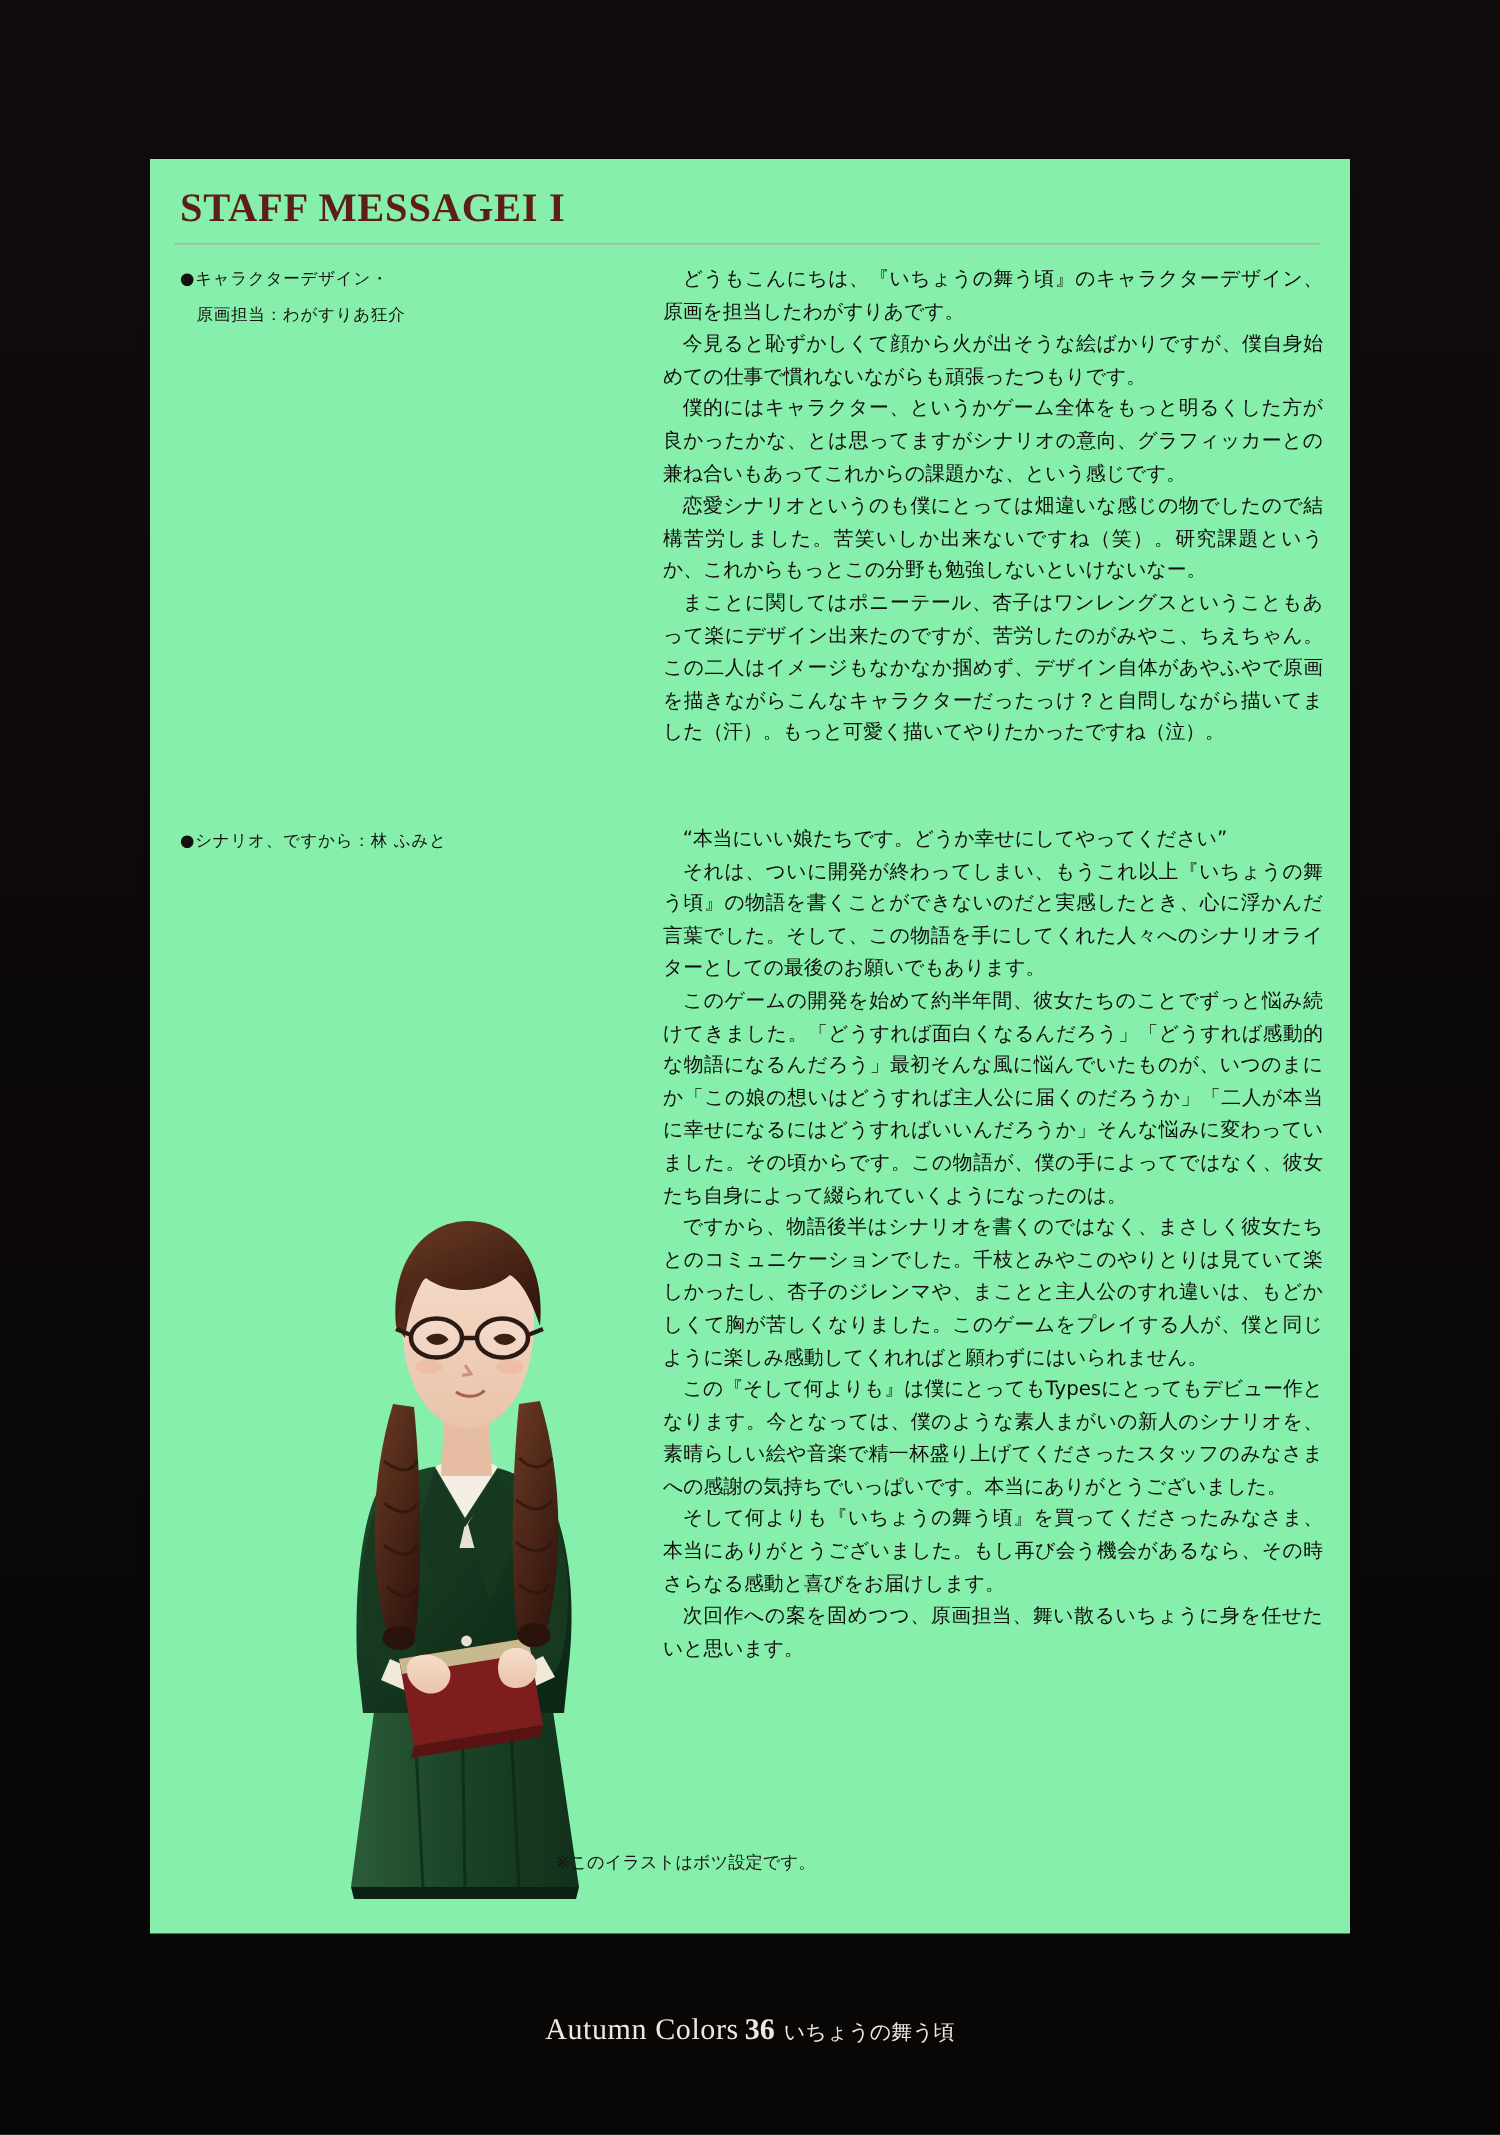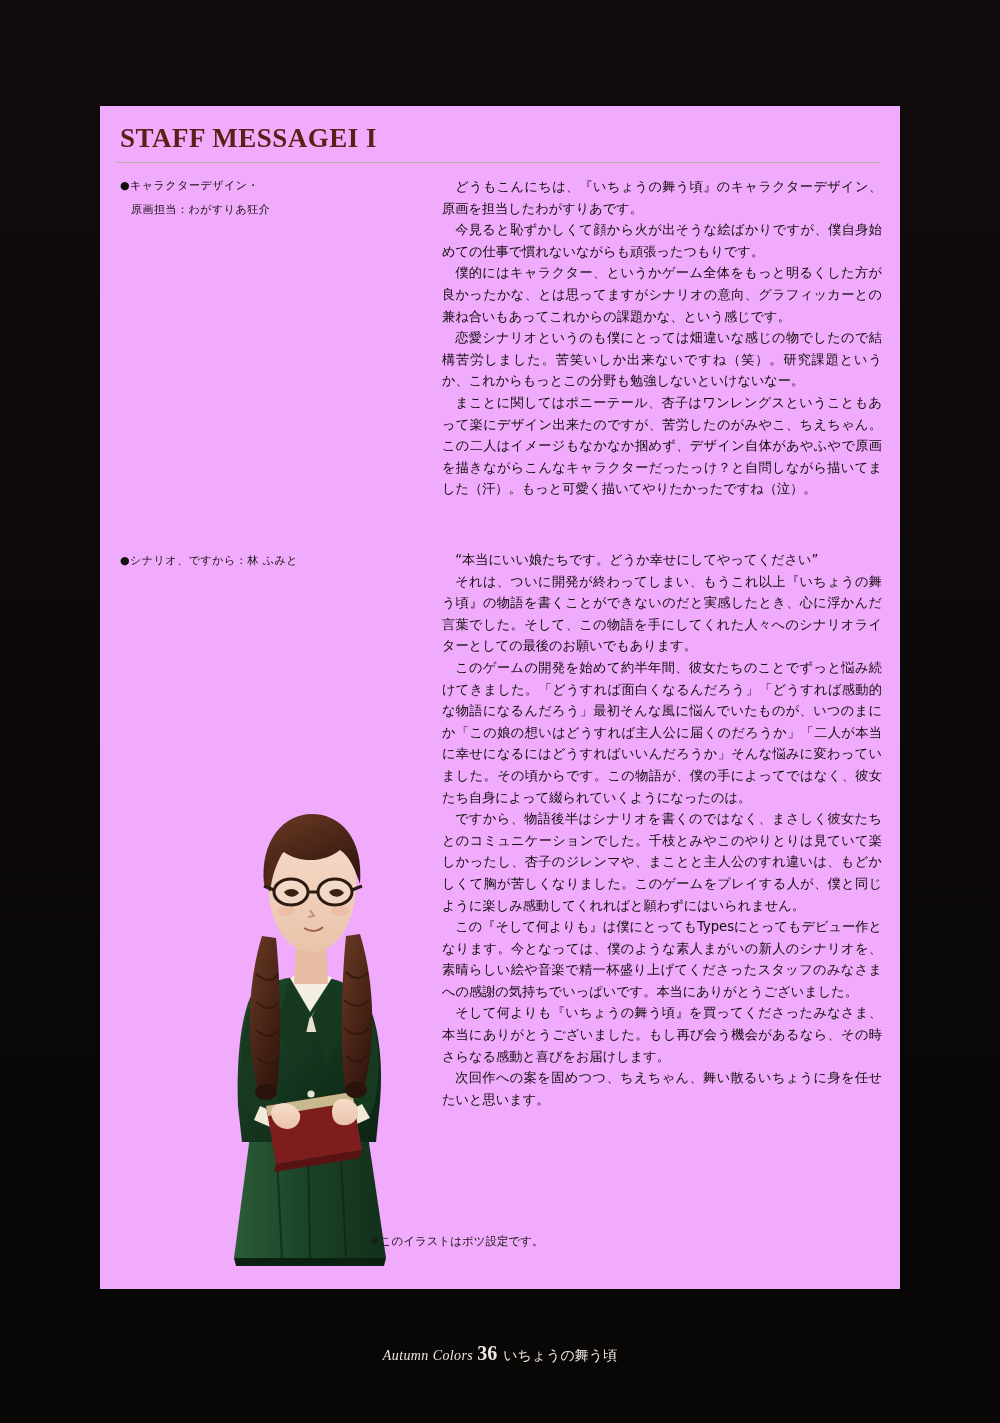--- a/index.html
+++ b/index.html
@@ -19,21 +19,21 @@
     position: absolute;
     inset: 0;
     background: linear-gradient(180deg, #120d0c 0%, #0d0a09 30%, #0a0807 70%, #090706 100%);
   }
   .page-sheet {
     position: absolute;
     left: 100px;
     top: 106px;
     width: 800px;
     height: 1183px;
-    background: #f0abfc;
+    background: #86efac;
     box-shadow: 0 0 3px rgba(0,0,0,0.6);
   }
   .sheet-inner {
     position: absolute;
     inset: 0;
   }
   .title {
     position: absolute;
     left: 20px;
     top: 17px;
@@ -105,22 +105,21 @@
     position: absolute;
     left: 0;
     top: 1342px;
     width: 1000px;
     text-align: center;
     color: #efe7e0;
     font-size: 0;
   }
   .footer .f-en {
     font-family: "Liberation Serif", serif;
-    font-style: italic;
-    font-size: 14px;
+    font-size: 20px;
     letter-spacing: 0.4px;
   }
   .footer .f-num {
     font-family: "Liberation Serif", serif;
     font-weight: bold;
     font-size: 20px;
     margin: 0 6px 0 4px;
     text-align: center;
   }
   .footer .f-jp {
@@ -156,21 +155,21 @@
       <span>●シナリオ、ですから：林 ふみと</span>
     </div>
 
     <div class="body-col" id="col-2">
       <p class="noindent" style="text-indent:1em;">“本当にいい娘たちです。どうか幸せにしてやってください”</p>
       <p>それは、ついに開発が終わってしまい、もうこれ以上『いちょうの舞う頃』の物語を書くことができないのだと実感したとき、心に浮かんだ言葉でした。そして、この物語を手にしてくれた人々へのシナリオライターとしての最後のお願いでもあります。</p>
       <p>このゲームの開発を始めて約半年間、彼女たちのことでずっと悩み続けてきました。「どうすれば面白くなるんだろう」「どうすれば感動的な物語になるんだろう」最初そんな風に悩んでいたものが、いつのまにか「この娘の想いはどうすれば主人公に届くのだろうか」「二人が本当に幸せになるにはどうすればいいんだろうか」そんな悩みに変わっていました。その頃からです。この物語が、僕の手によってではなく、彼女たち自身によって綴られていくようになったのは。</p>
       <p>ですから、物語後半はシナリオを書くのではなく、まさしく彼女たちとのコミュニケーションでした。千枝とみやこのやりとりは見ていて楽しかったし、杏子のジレンマや、まことと主人公のすれ違いは、もどかしくて胸が苦しくなりました。このゲームをプレイする人が、僕と同じように楽しみ感動してくれればと願わずにはいられません。</p>
       <p>この『そして何よりも』は僕にとってもTypesにとってもデビュー作となります。今となっては、僕のような素人まがいの新人のシナリオを、素晴らしい絵や音楽で精一杯盛り上げてくださったスタッフのみなさまへの感謝の気持ちでいっぱいです。本当にありがとうございました。</p>
       <p>そして何よりも『いちょうの舞う頃』を買ってくださったみなさま、本当にありがとうございました。もし再び会う機会があるなら、その時さらなる感動と喜びをお届けします。</p>
-      <p>次回作への案を固めつつ、ちえちゃん、舞い散るいちょうに身を任せたいと思います。</p>
+      <p>次回作への案を固めつつ、原画担当、舞い散るいちょうに身を任せたいと思います。</p>
     </div>
 
     <div class="illus">
       <svg width="250" height="470" viewBox="0 0 250 470" xmlns="http://www.w3.org/2000/svg">
         <defs>
           <linearGradient id="gjacket" x1="0" y1="0" x2="1" y2="1">
             <stop offset="0%" stop-color="#1e4a2c"></stop>
             <stop offset="55%" stop-color="#13331d"></stop>
             <stop offset="100%" stop-color="#0c2415"></stop>
           </linearGradient>

